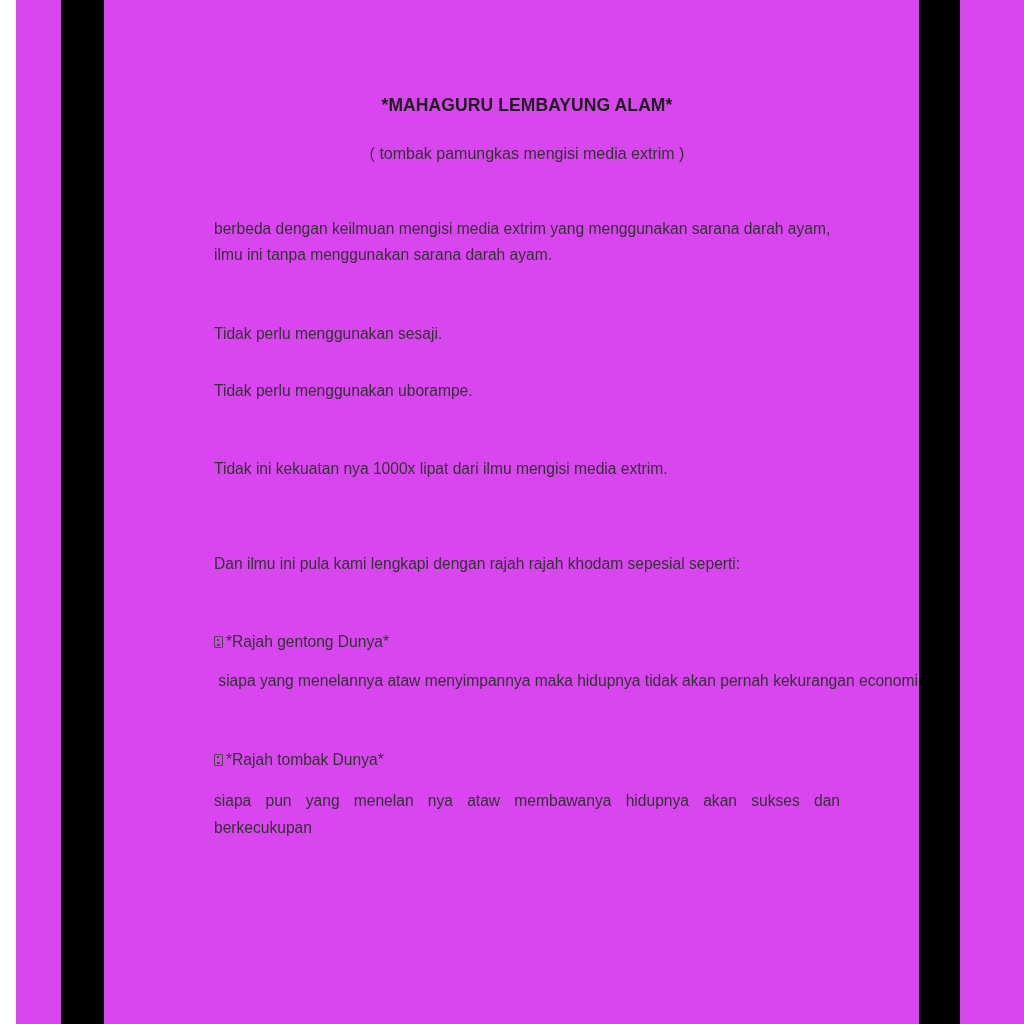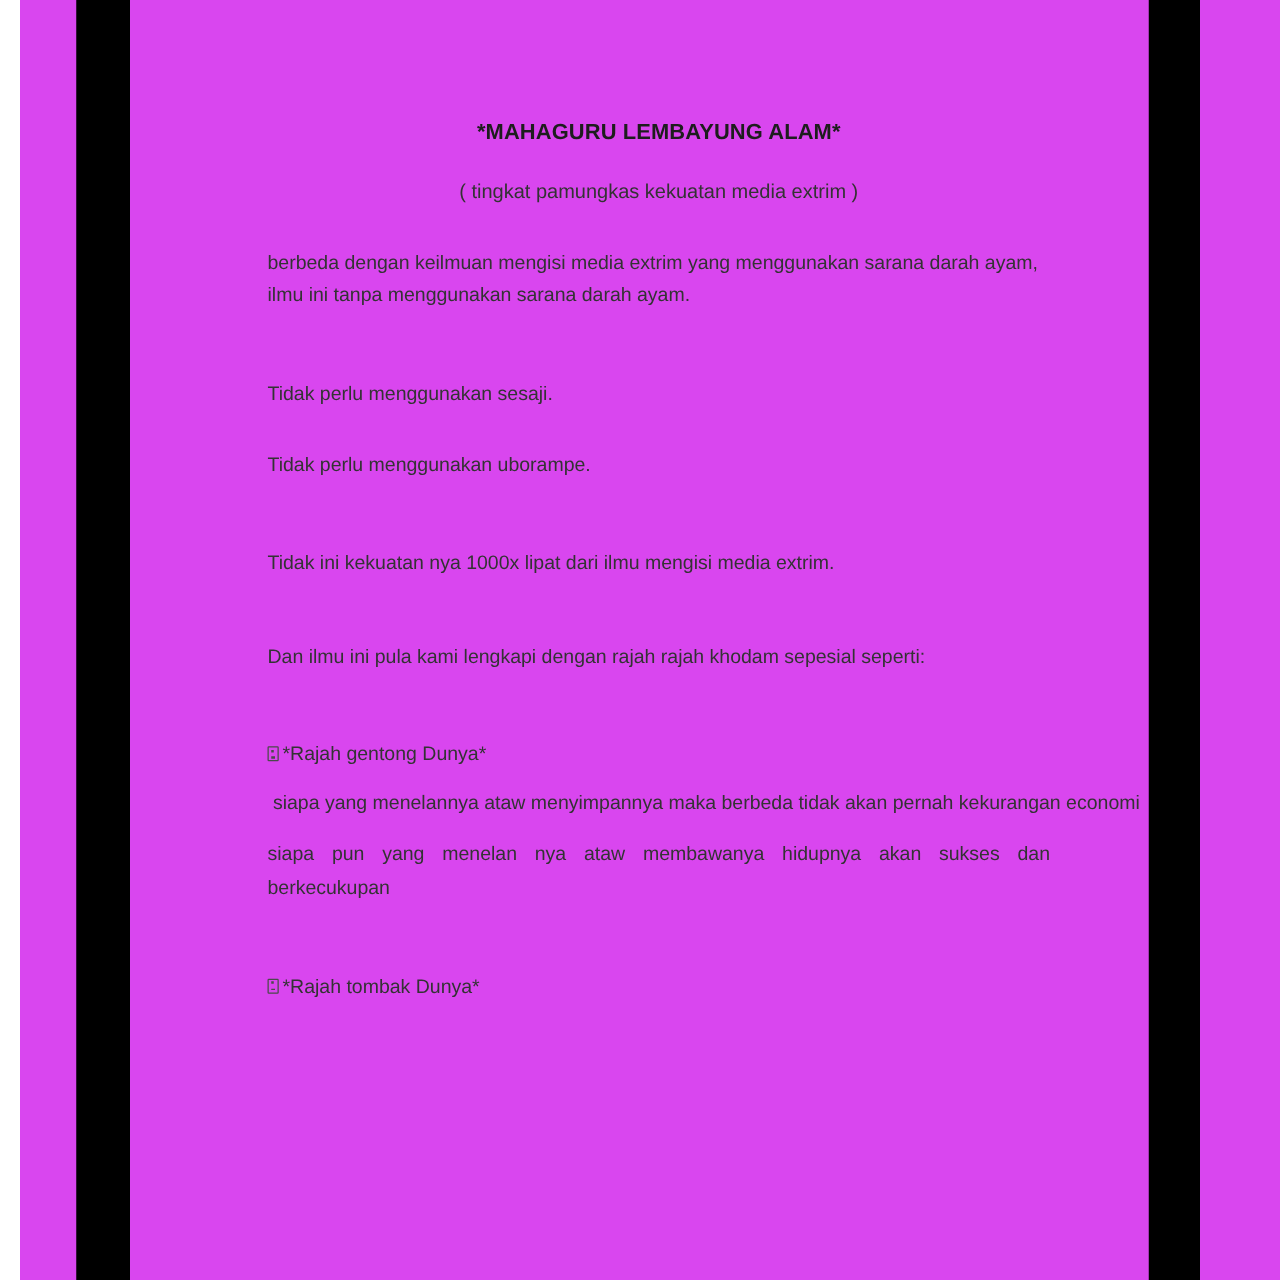--- a/index.html
+++ b/index.html
@@ -72,26 +72,26 @@
     color: #333333;
     margin: 0;
     text-align: left;
   }
 
   .para-justify {
     text-align: justify;
     text-justify: inter-word;
   }
 
-  .sp-1 { margin-top: 33px; }
+  .sp-1 { margin-top: 51px; }
   .sp-2 { margin-top: 52px; }
   .sp-3 { margin-top: 30px; }
   .sp-4 { margin-top: 53px; }
   .sp-5 { margin-top: 51px; }
-  .sp-6 { margin-top: 48px; }
+  .sp-6 { margin-top: 68px; }
   .sp-7 { margin-top: 52px; }
   .sp-8 { margin-top: 12px; }
   .sp-9 { margin-top: 52px; }
   .sp-10 { margin-top: 14px; }
 
   .tofu {
     display: inline-block;
     width: 9px;
     height: 12px;
     border: 1.4px solid #4a4a4a;
@@ -123,42 +123,42 @@
   .lead-space { white-space: pre; }
 </style>
 </head>
 <body>
 
 <div class="page">
   <div class="doc-body">
 
     <h1 class="doc-title">*MAHAGURU LEMBAYUNG ALAM*</h1>
 
-    <p class="doc-subtitle">( tingkat pamungkas kekuatan media extrim )</p>
+    <p class="doc-subtitle">( tombak pamungkas mengisi media extrim )</p>
 
     <p class="para sp-1">berbeda dengan keilmuan mengisi media extrim yang menggunakan sarana darah ayam, ilmu ini tanpa menggunakan sarana darah ayam.</p>
 
     <p class="para sp-2">Tidak perlu menggunakan sesaji.</p>
 
     <p class="para sp-3">Tidak perlu menggunakan uborampe.</p>
 
 
     <p class="para sp-5">Tidak ini kekuatan nya 1000x lipat dari ilmu mengisi media extrim.</p>
 
     <p class="para sp-6">Dan ilmu ini pula kami lengkapi dengan rajah rajah khodam sepesial seperti:</p>
 
     <p class="para sp-7">
       <span class="tofu"></span><span>*Rajah gentong Dunya*</span>
     </p>
 
-    <p class="para para-justify sp-8 lead-space"> siapa yang menelannya ataw menyimpannya maka berbeda tidak akan pernah kekurangan economi</p>
-
-    <p class="para para-justify sp-10">siapa pun yang menelan nya ataw membawanya hidupnya akan sukses dan berkecukupan</p>
+    <p class="para para-justify sp-8 lead-space"> siapa yang menelannya ataw menyimpannya maka hidupnya tidak akan pernah kekurangan economi</p>
 
     <p class="para sp-9">
       <span class="tofu"></span><span>*Rajah tombak Dunya*</span>
     </p>
+
+    <p class="para para-justify sp-10">siapa pun yang menelan nya ataw membawanya hidupnya akan sukses dan berkecukupan</p>
 
   </div>
 </div>
 
 <div class="bar bar-left"></div>
 <div class="bar bar-right"></div>
 
 </body></html>

